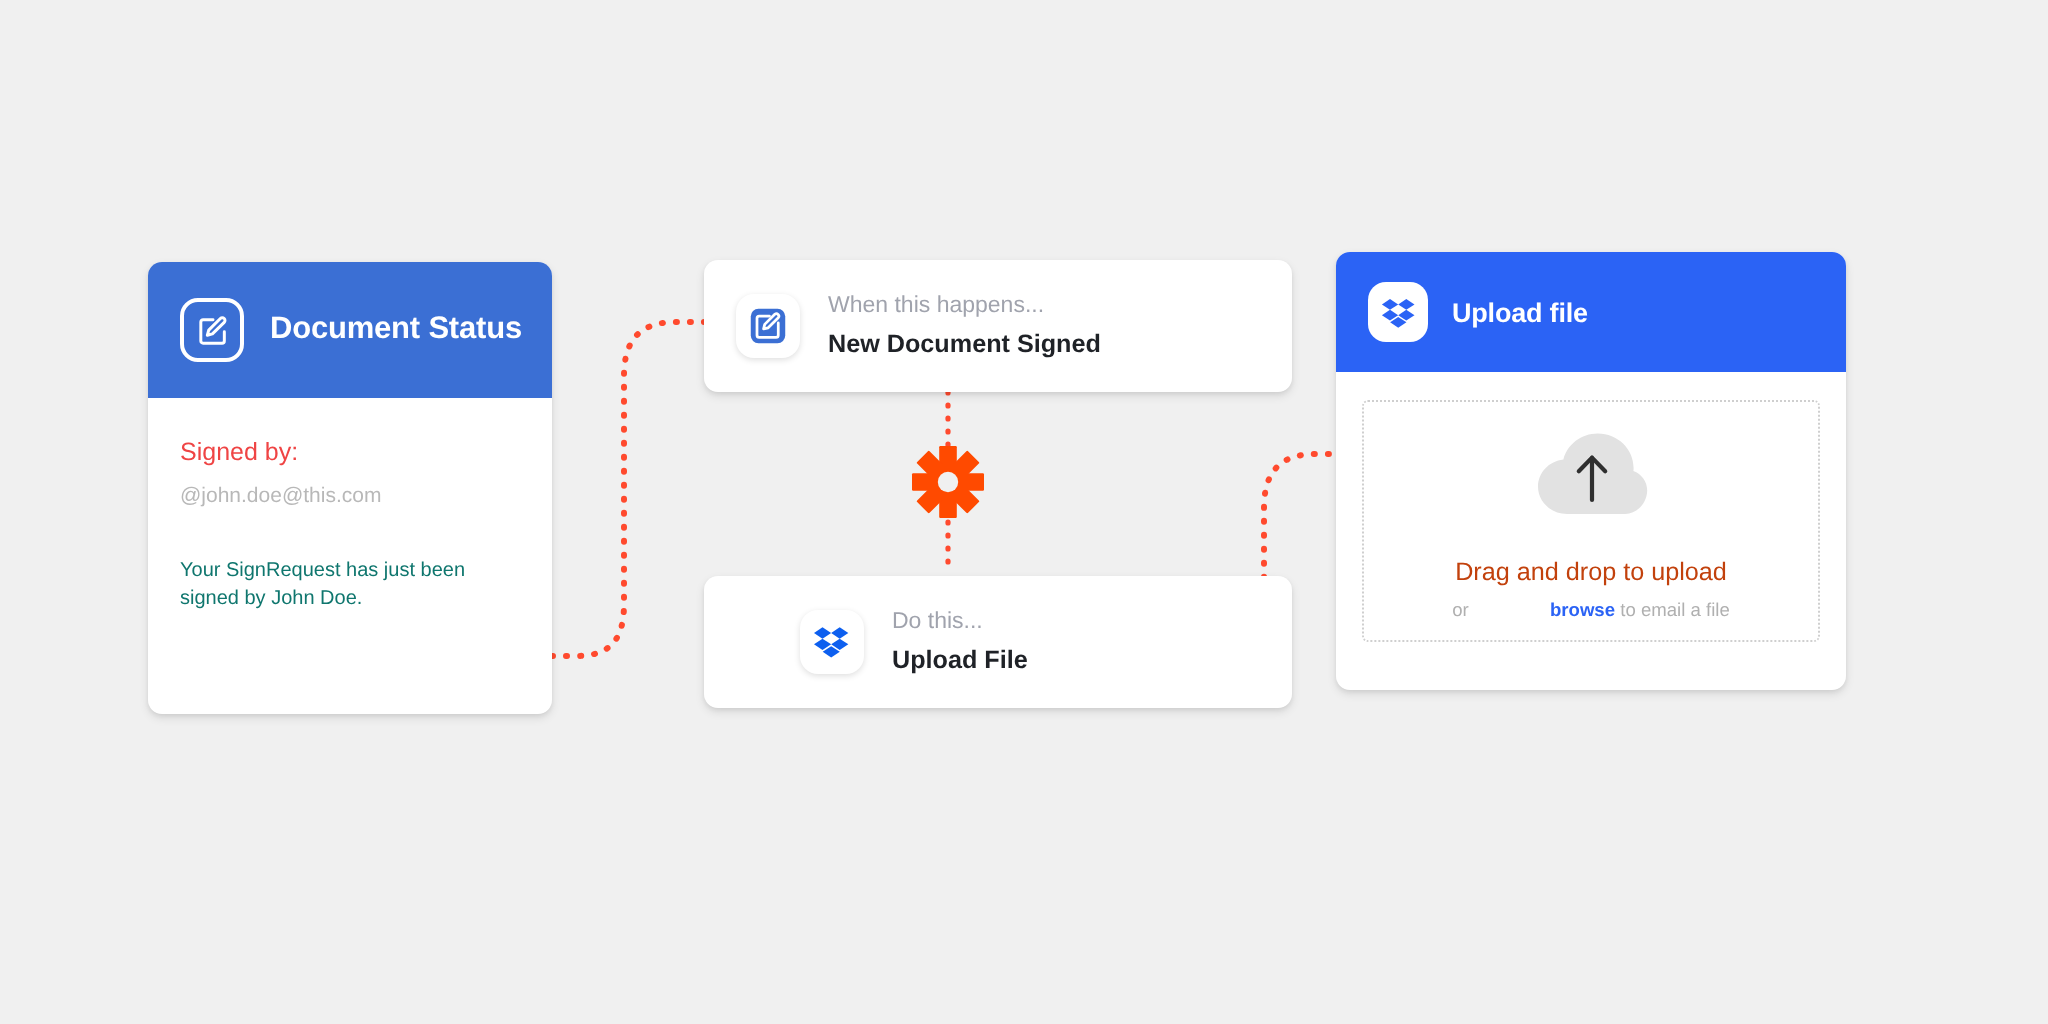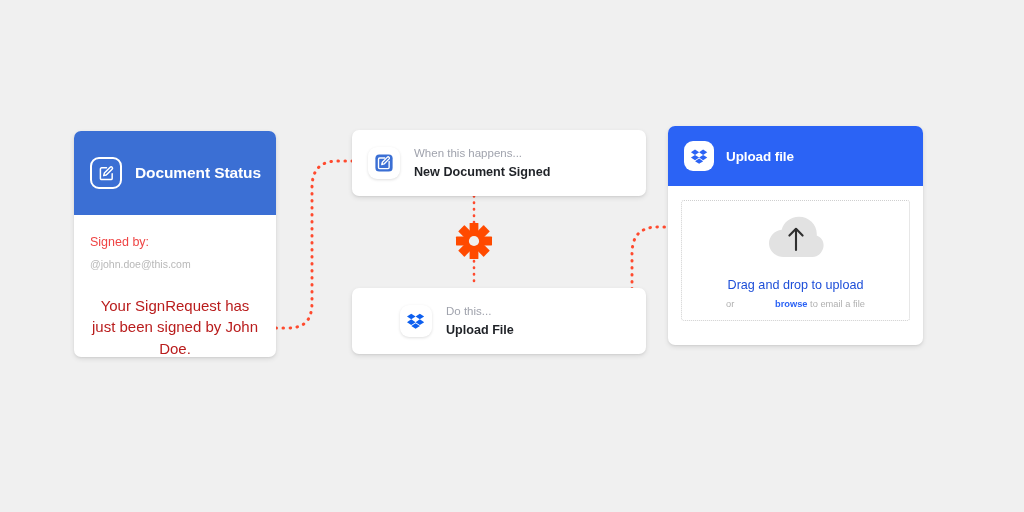--- a/index.html
+++ b/index.html
@@ -41,21 +41,21 @@
   }
 
   
   #doc-status-card {
     left: 74px;
     top: 131px;
     width: 202px;
     height: 226px;
   }
   .card-header {
-    height: 84px;
+    height: 68px;
     display: flex;
     align-items: center;
     padding-left: 16px;
     box-sizing: border-box;
   }
   #doc-status-card .card-header {
     background: #3b6fd4;
   }
   .hdr-icon-outline {
     width: 32px;
@@ -82,25 +82,24 @@
     font-size: 12.5px;
     color: #ef4444;
     margin: 0 0 9px 0;
   }
   .signed-by-email {
     font-size: 10.5px;
     color: #b8b8b8;
     margin: 0 0 25px 0;
   }
   .status-message {
-    font-size: 15px;
-    color: #b91c1c;
+    font-size: 10px;
+    color: #0f766e;
     line-height: 1.42;
     margin: 0;
-    text-align: center;
   }
 
   
   .pill-card {
     width: 294px;
     height: 66px;
     display: flex;
     align-items: center;
     padding-left: 16px;
     box-sizing: border-box;
@@ -171,21 +170,21 @@
     display: flex;
     flex-direction: column;
     align-items: center;
     justify-content: center;
   }
   .cloud-icon-wrap {
     margin-bottom: 12px;
   }
   .dropzone-title {
     font-size: 12.6px;
-    color: #1d4ed8;
+    color: #c2410c;
     margin-bottom: 7px;
   }
   .dropzone-sub {
     font-size: 9.3px;
     color: #b0b0b0;
   }
   .dropzone-sub .browse-link {
     color: #2b63f5;
     font-weight: bold;
     padding-left: 38px;

